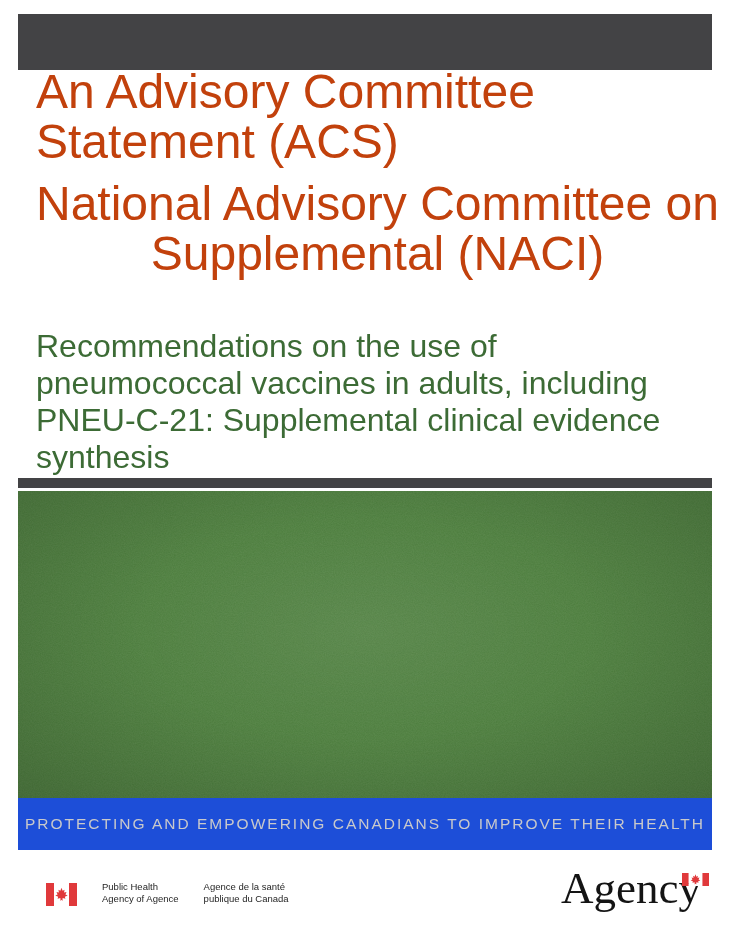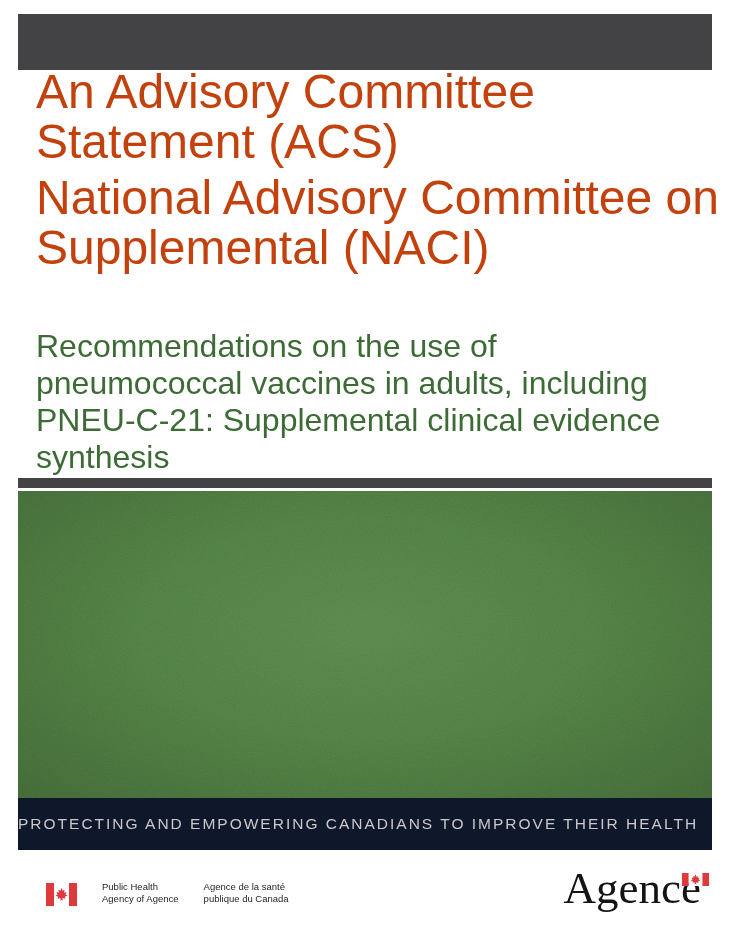--- a/index.html
+++ b/index.html
@@ -19,21 +19,21 @@
   }
 
   
   .title-block {
     position: absolute; left: 36px; top: 67px;
     color: #c2410c;
     font-size: 48px; line-height: 50px;
     letter-spacing: 0;
     white-space: nowrap;
   }
-  .title-p + .title-p { margin-top: 6px; }
+  .title-p + .title-p { margin-top: 12px; text-align: center; }
 
   
   .subtitle-block {
     position: absolute; left: 36px; top: 328px;
     color: #3c6b35;
     font-size: 32px; line-height: 37px;
     white-space: nowrap;
   }
 
   
@@ -52,22 +52,22 @@
   .hero svg.noise { position: absolute; left: 0; top: 0; width: 100%; height: 100%; display: block; }
   .hero .vignette {
     position: absolute; left: 0; top: 0; width: 100%; height: 100%;
     background: radial-gradient(ellipse at 50% 45%, rgba(255,255,255,0.06) 0%, rgba(0,0,0,0) 45%, rgba(0,0,0,0.18) 100%);
   }
 
   
   .banner {
     position: absolute; left: 18px; top: 798px;
     width: 694px; height: 52px;
-    background: #0f172a;
-    display: flex; align-items: center; 
+    background: #1d4ed8;
+    display: flex; align-items: center; justify-content: center;
   }
   .banner-text {
     color: #c9c9cb;
     font-size: 15.5px;
     letter-spacing: 2px;
     white-space: nowrap;
   }
 
   
   .phac-signature {
@@ -157,21 +157,21 @@
     <div>Agency of Agence</div>
   </div>
   <div class="dept-text">
     <div>Agence de la santé</div>
     <div>publique du Canada</div>
   </div>
 </div>
 
 <div class="wordmark">
   <span class="wordmark-inner">
-    <span>Agence</span>
+    <span>Agency</span>
     <svg class="wordmark-flag" width="27" height="13" viewBox="0 0 27 13" xmlns="http://www.w3.org/2000/svg">
       <rect x="0" y="0" width="6.75" height="13" fill="#e0393b"></rect>
       <rect x="20.25" y="0" width="6.75" height="13" fill="#e0393b"></rect>
       <rect x="6.75" y="0" width="13.5" height="13" fill="#ffffff"></rect>
       <g transform="translate(13.5,6.5) scale(0.11) translate(-50,-50)">
         <path fill="#e0393b" d="M50 2 L58 24 L72 16 L68 36 L86 32 L78 50 L94 58 L74 66 L78 80 L58 75 L57 96 L50 88 L43 96 L42 75 L22 80 L26 66 L6 58 L22 50 L14 32 L32 36 L28 16 L42 24 Z"></path>
       </g>
     </svg>
   </span>
 </div>

